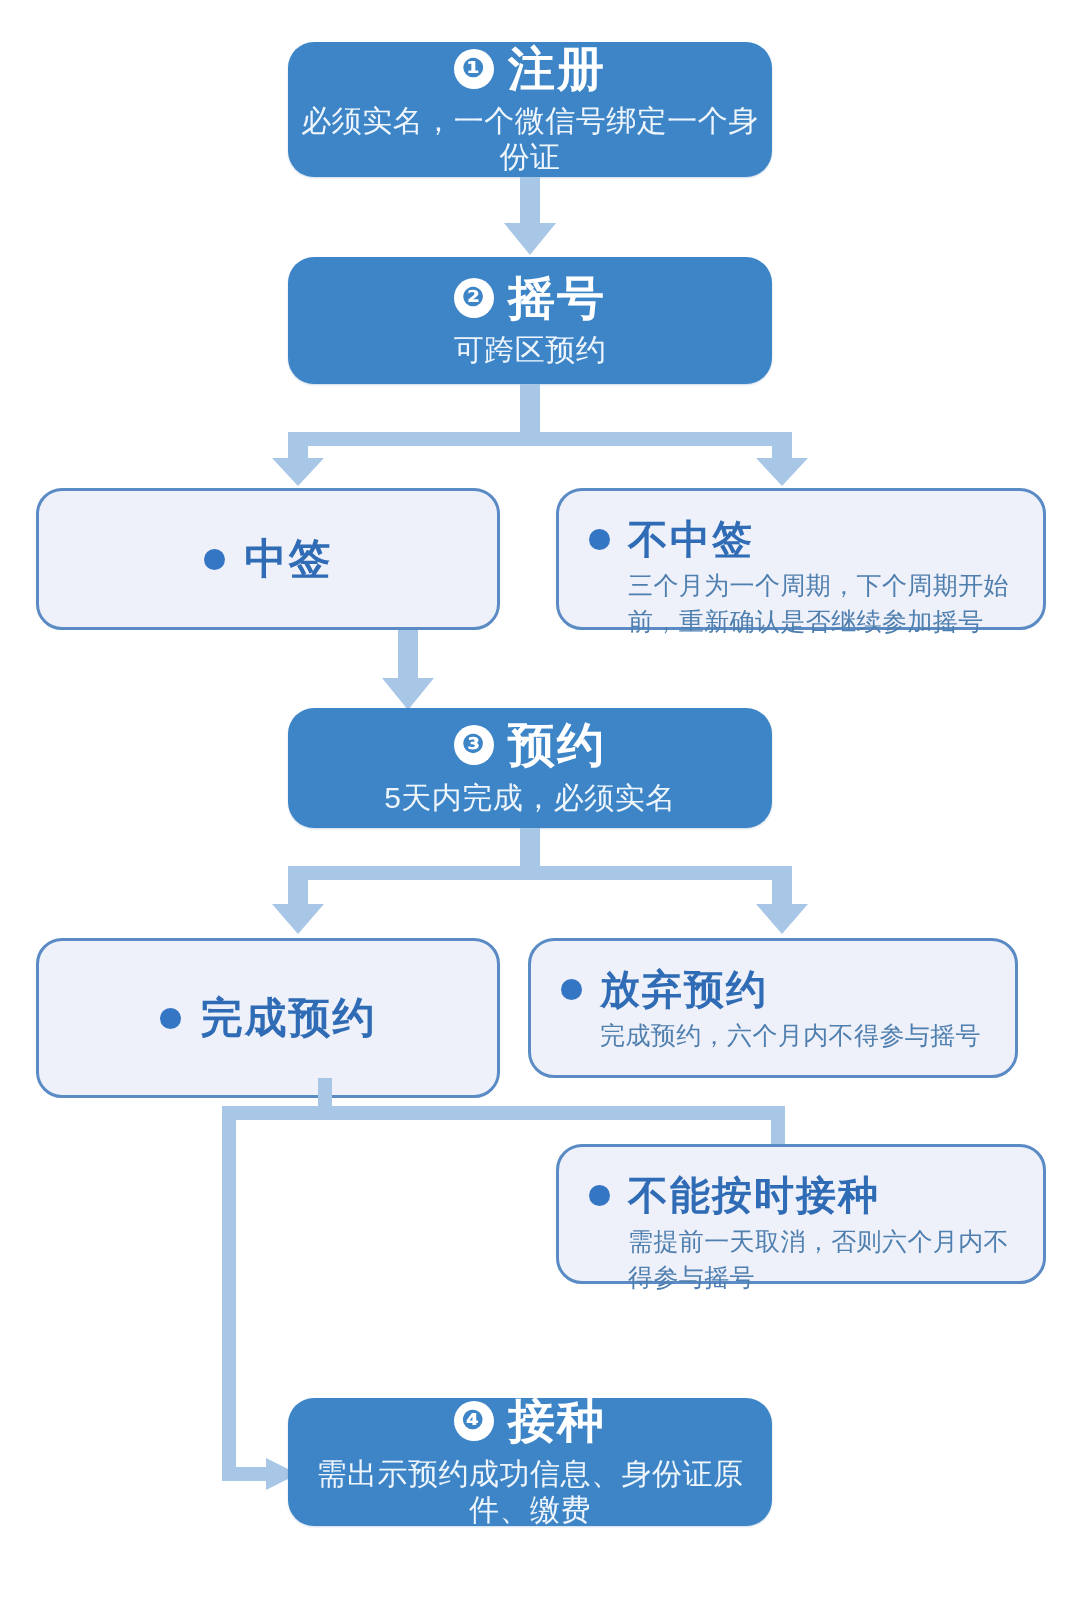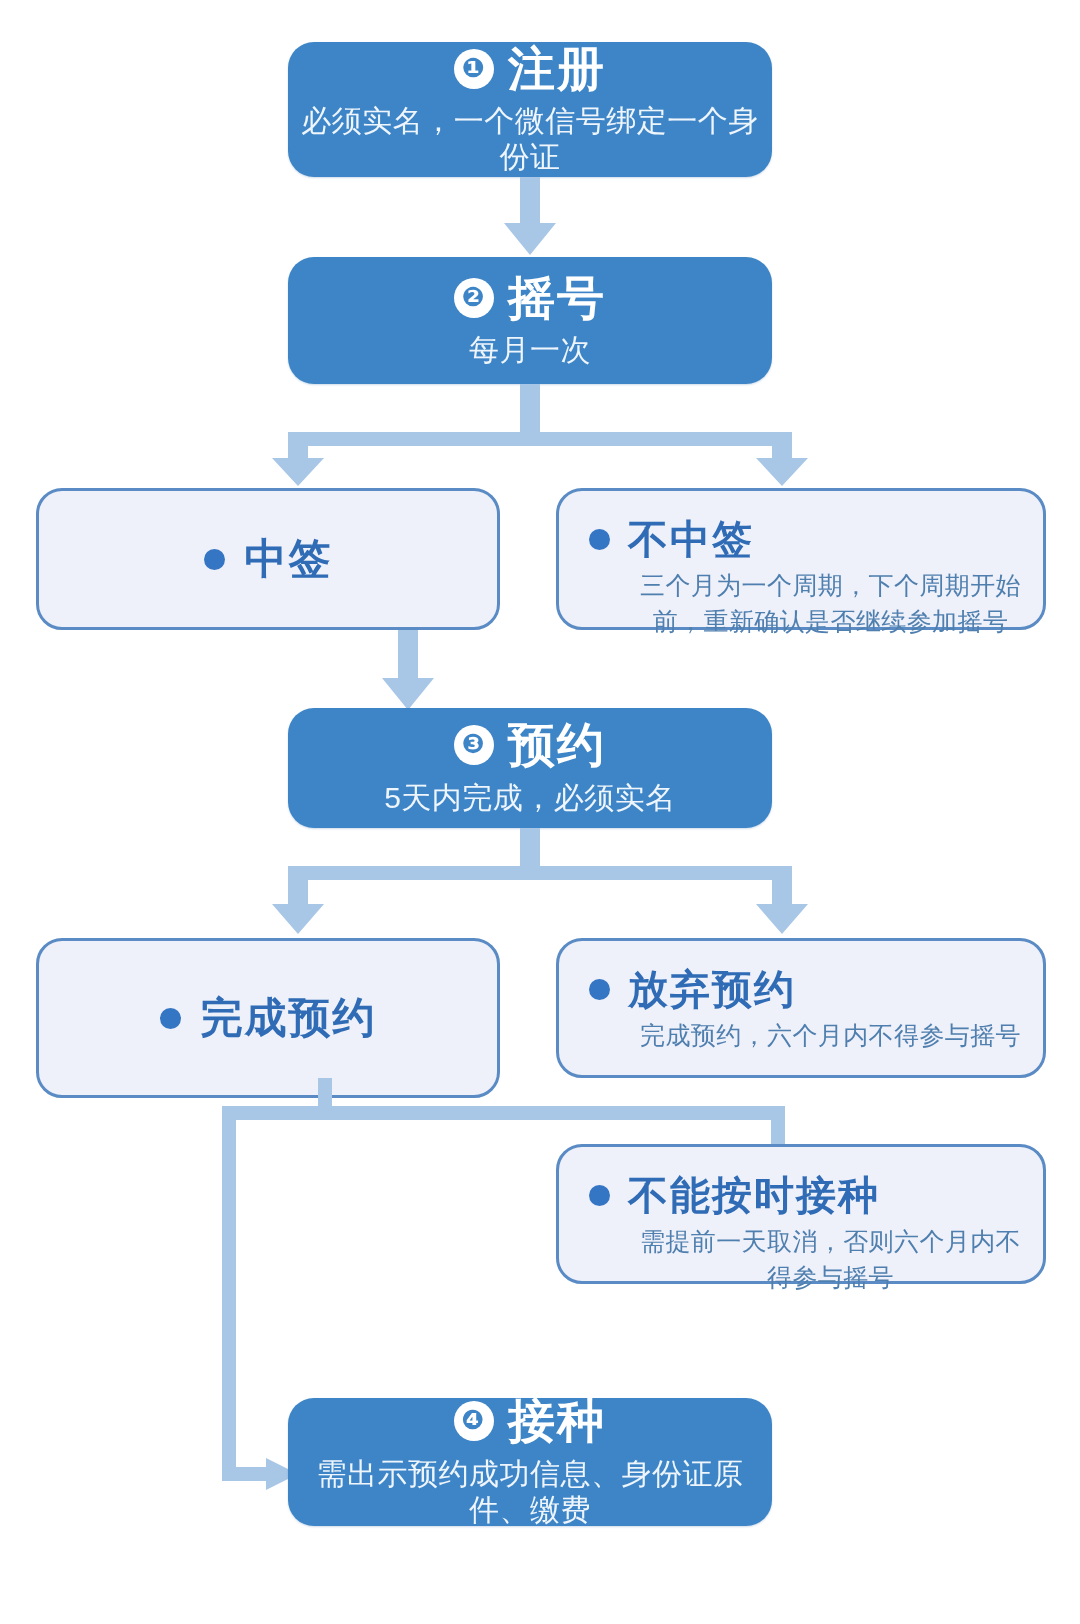--- a/index.html
+++ b/index.html
@@ -16,21 +16,20 @@
     height: 1624px;
     background: #ffffff;
     overflow: hidden;
   }
 
   
   .node {
     position: absolute;
     box-sizing: border-box;
     border-radius: 26px;
-    text-align: center;
   }
   .node.primary {
     background: #3d85c6;
     color: #ffffff;
     text-align: center;
     display: flex;
     flex-direction: column;
     align-items: center;
     justify-content: center;
     box-shadow: 0 1px 2px rgba(60,110,170,0.25);
@@ -144,21 +143,21 @@
     <svg width="64" height="80" viewBox="0 0 64 80">
       <path d="M22,0 L42,0 L42,46 L58,46 L32,78 L6,46 L22,46 Z" fill="#a8c6e6"></path>
     </svg>
   </div>
 
   <div class="node primary" style="left:288px; top:257px; width:484px; height:127px;">
     <div class="step-title">
       <span class="step-num">❷</span>
       <span>摇号</span>
     </div>
-    <div class="step-sub">每月一次</div>
+    <div class="step-sub">可跨区预约</div>
   </div>
 
   <div class="conn" style="left:260px; top:384px; width:560px; height:104px;">
     <svg width="560" height="104" viewBox="0 0 560 104">
       <path d="M260,0 L280,0 L280,48 L280,48 L280,62 L260,62 Z" fill="#a8c6e6"></path>
       <rect x="28" y="48" width="504" height="14" fill="#a8c6e6"></rect>
       <path d="M28,48 L48,48 L48,74 L64,74 L38,102 L12,74 L28,74 Z" fill="#a8c6e6"></path>
       <path d="M512,48 L532,48 L532,74 L548,74 L522,102 L496,74 L512,74 Z" fill="#a8c6e6"></path>
     </svg>
   </div>
@@ -203,21 +202,21 @@
     </svg>
   </div>
 
   <div class="node outline" style="left:36px; top:938px; width:464px; height:160px;">
     <div class="outline-centered">
       <span class="bullet"></span>
       <span class="outline-title big">完成预约</span>
     </div>
   </div>
 
-  <div class="node outline" style="left:556px; top:938px; width:490px; height:140px;">
+  <div class="node outline" style="left:528px; top:938px; width:490px; height:140px;">
     <div class="outline-left">
       <div class="outline-head">
         <span class="bullet"></span>
         <span class="outline-title">放弃预约</span>
       </div>
       <div class="outline-body">完成预约，六个月内不得参与摇号</div>
     </div>
   </div>
 
   <div class="conn" style="left:200px; top:1078px; width:640px; height:450px;">

